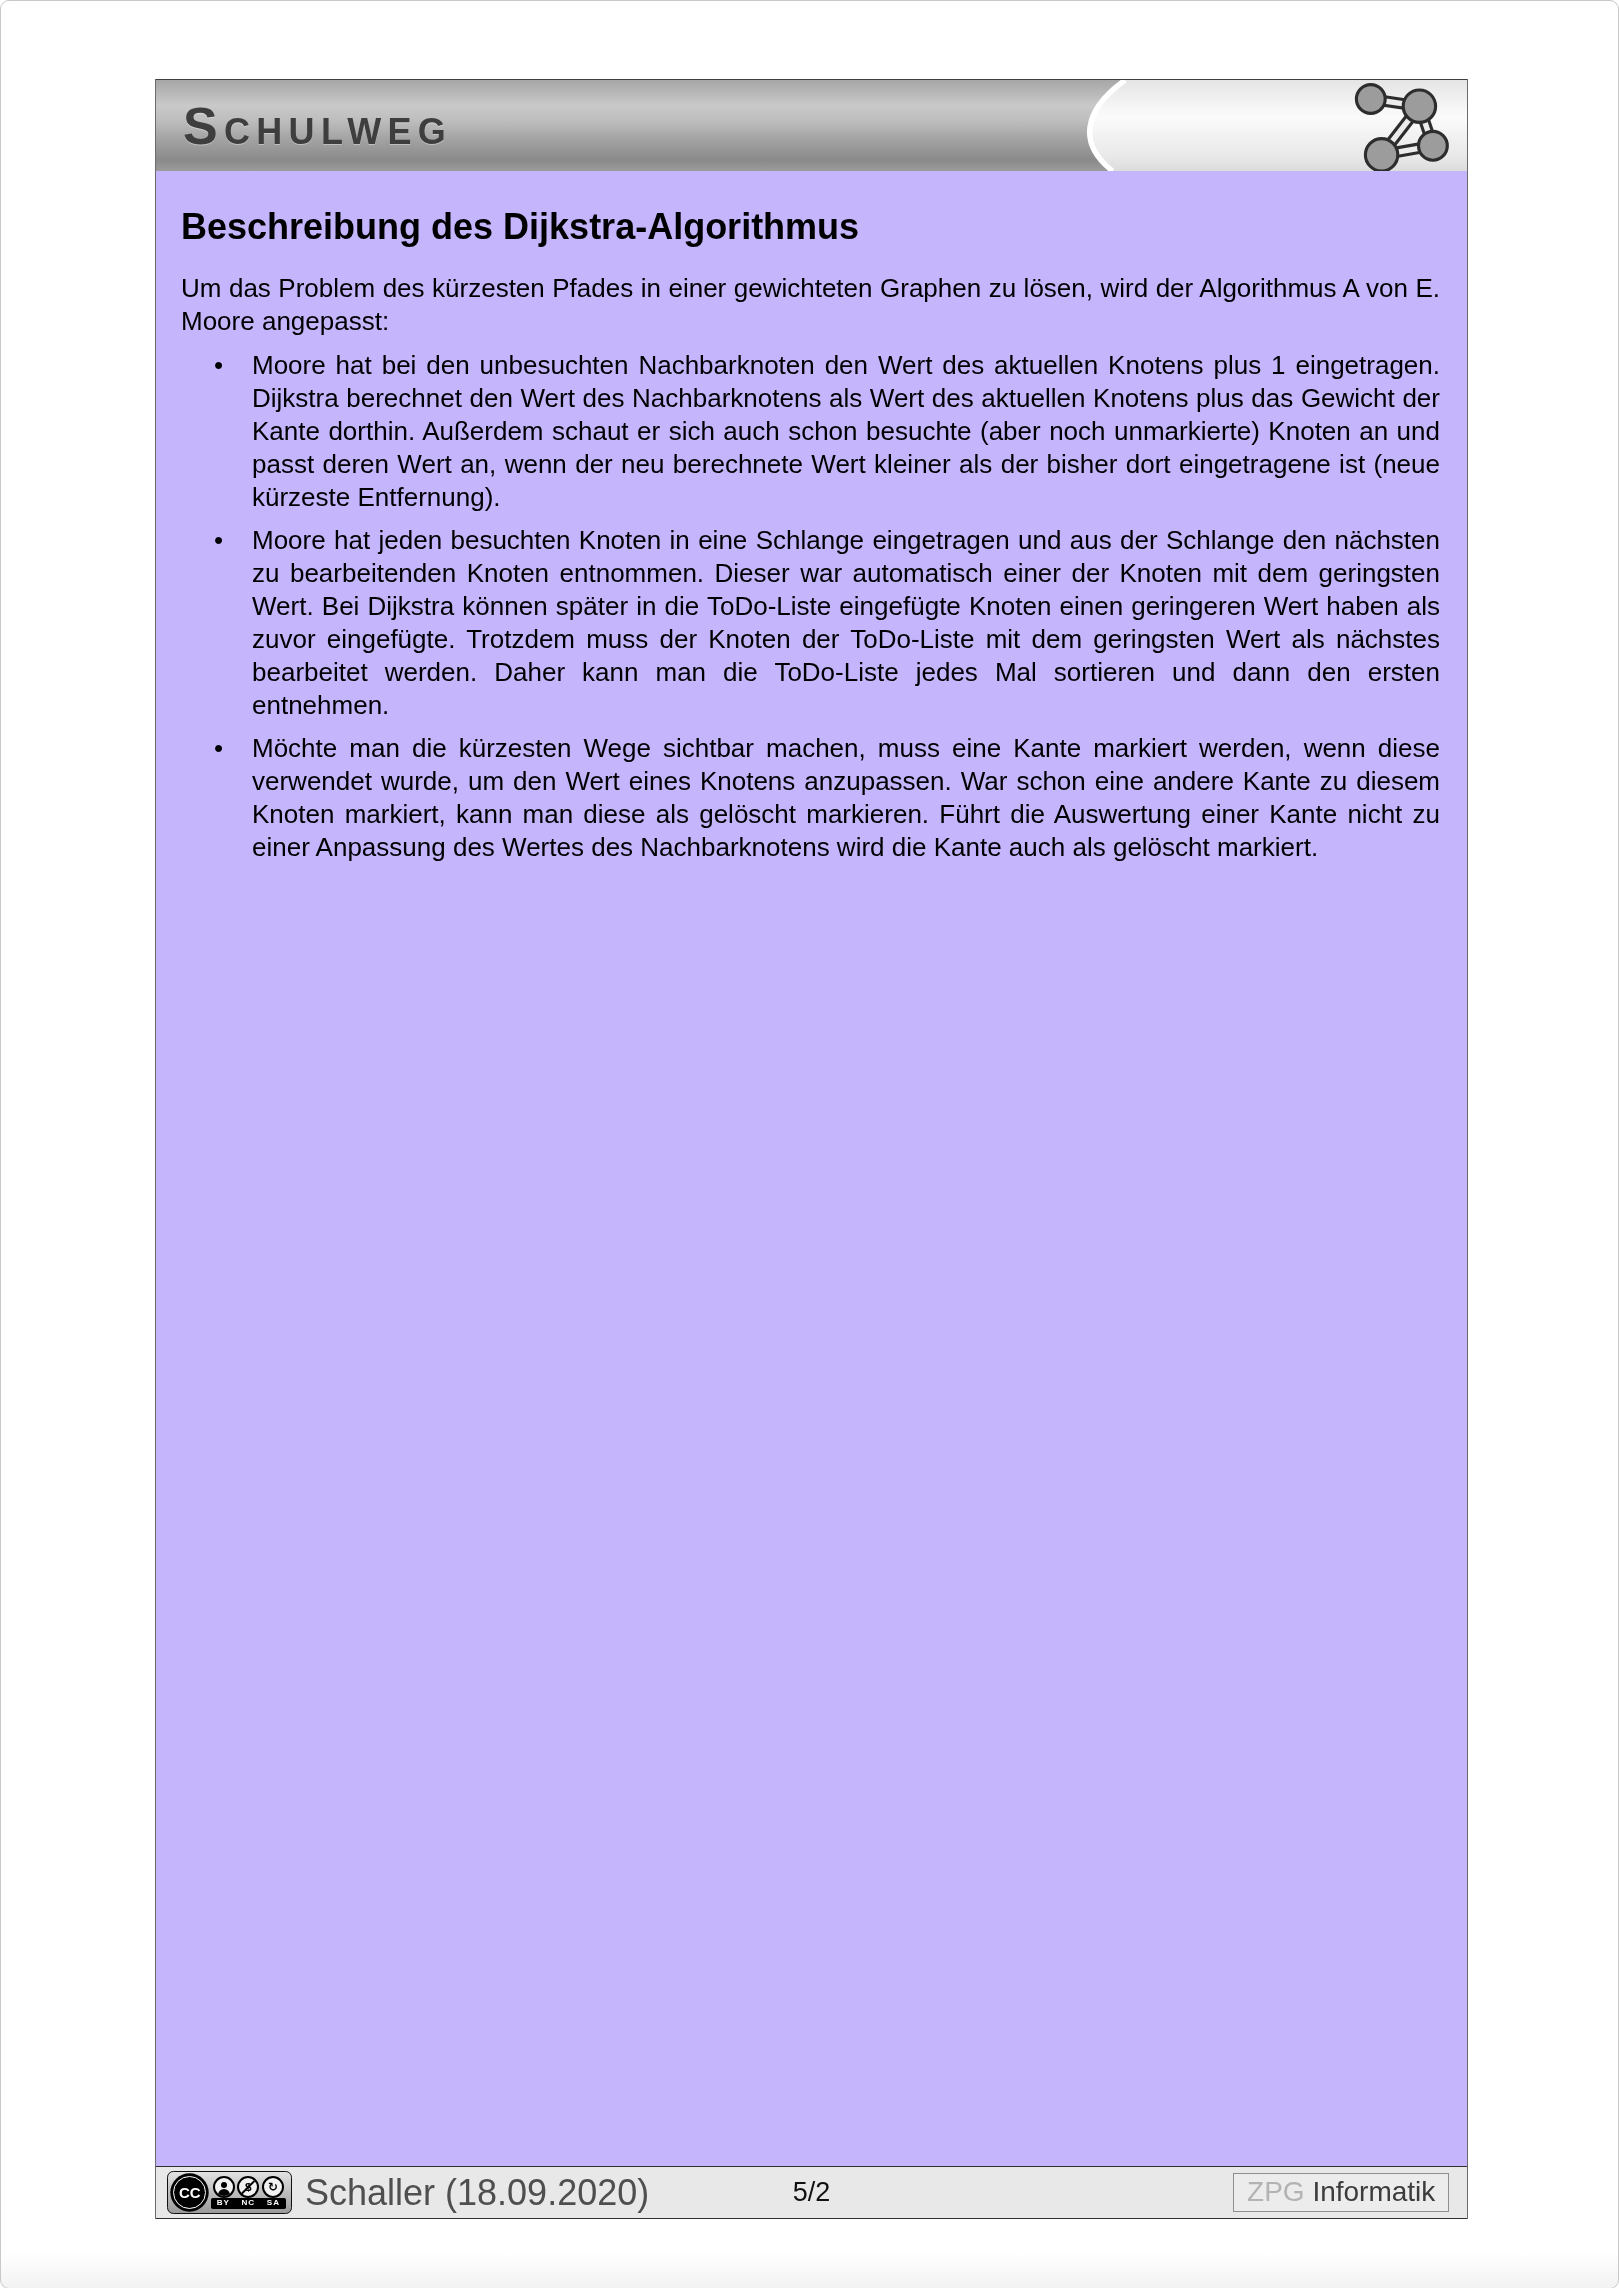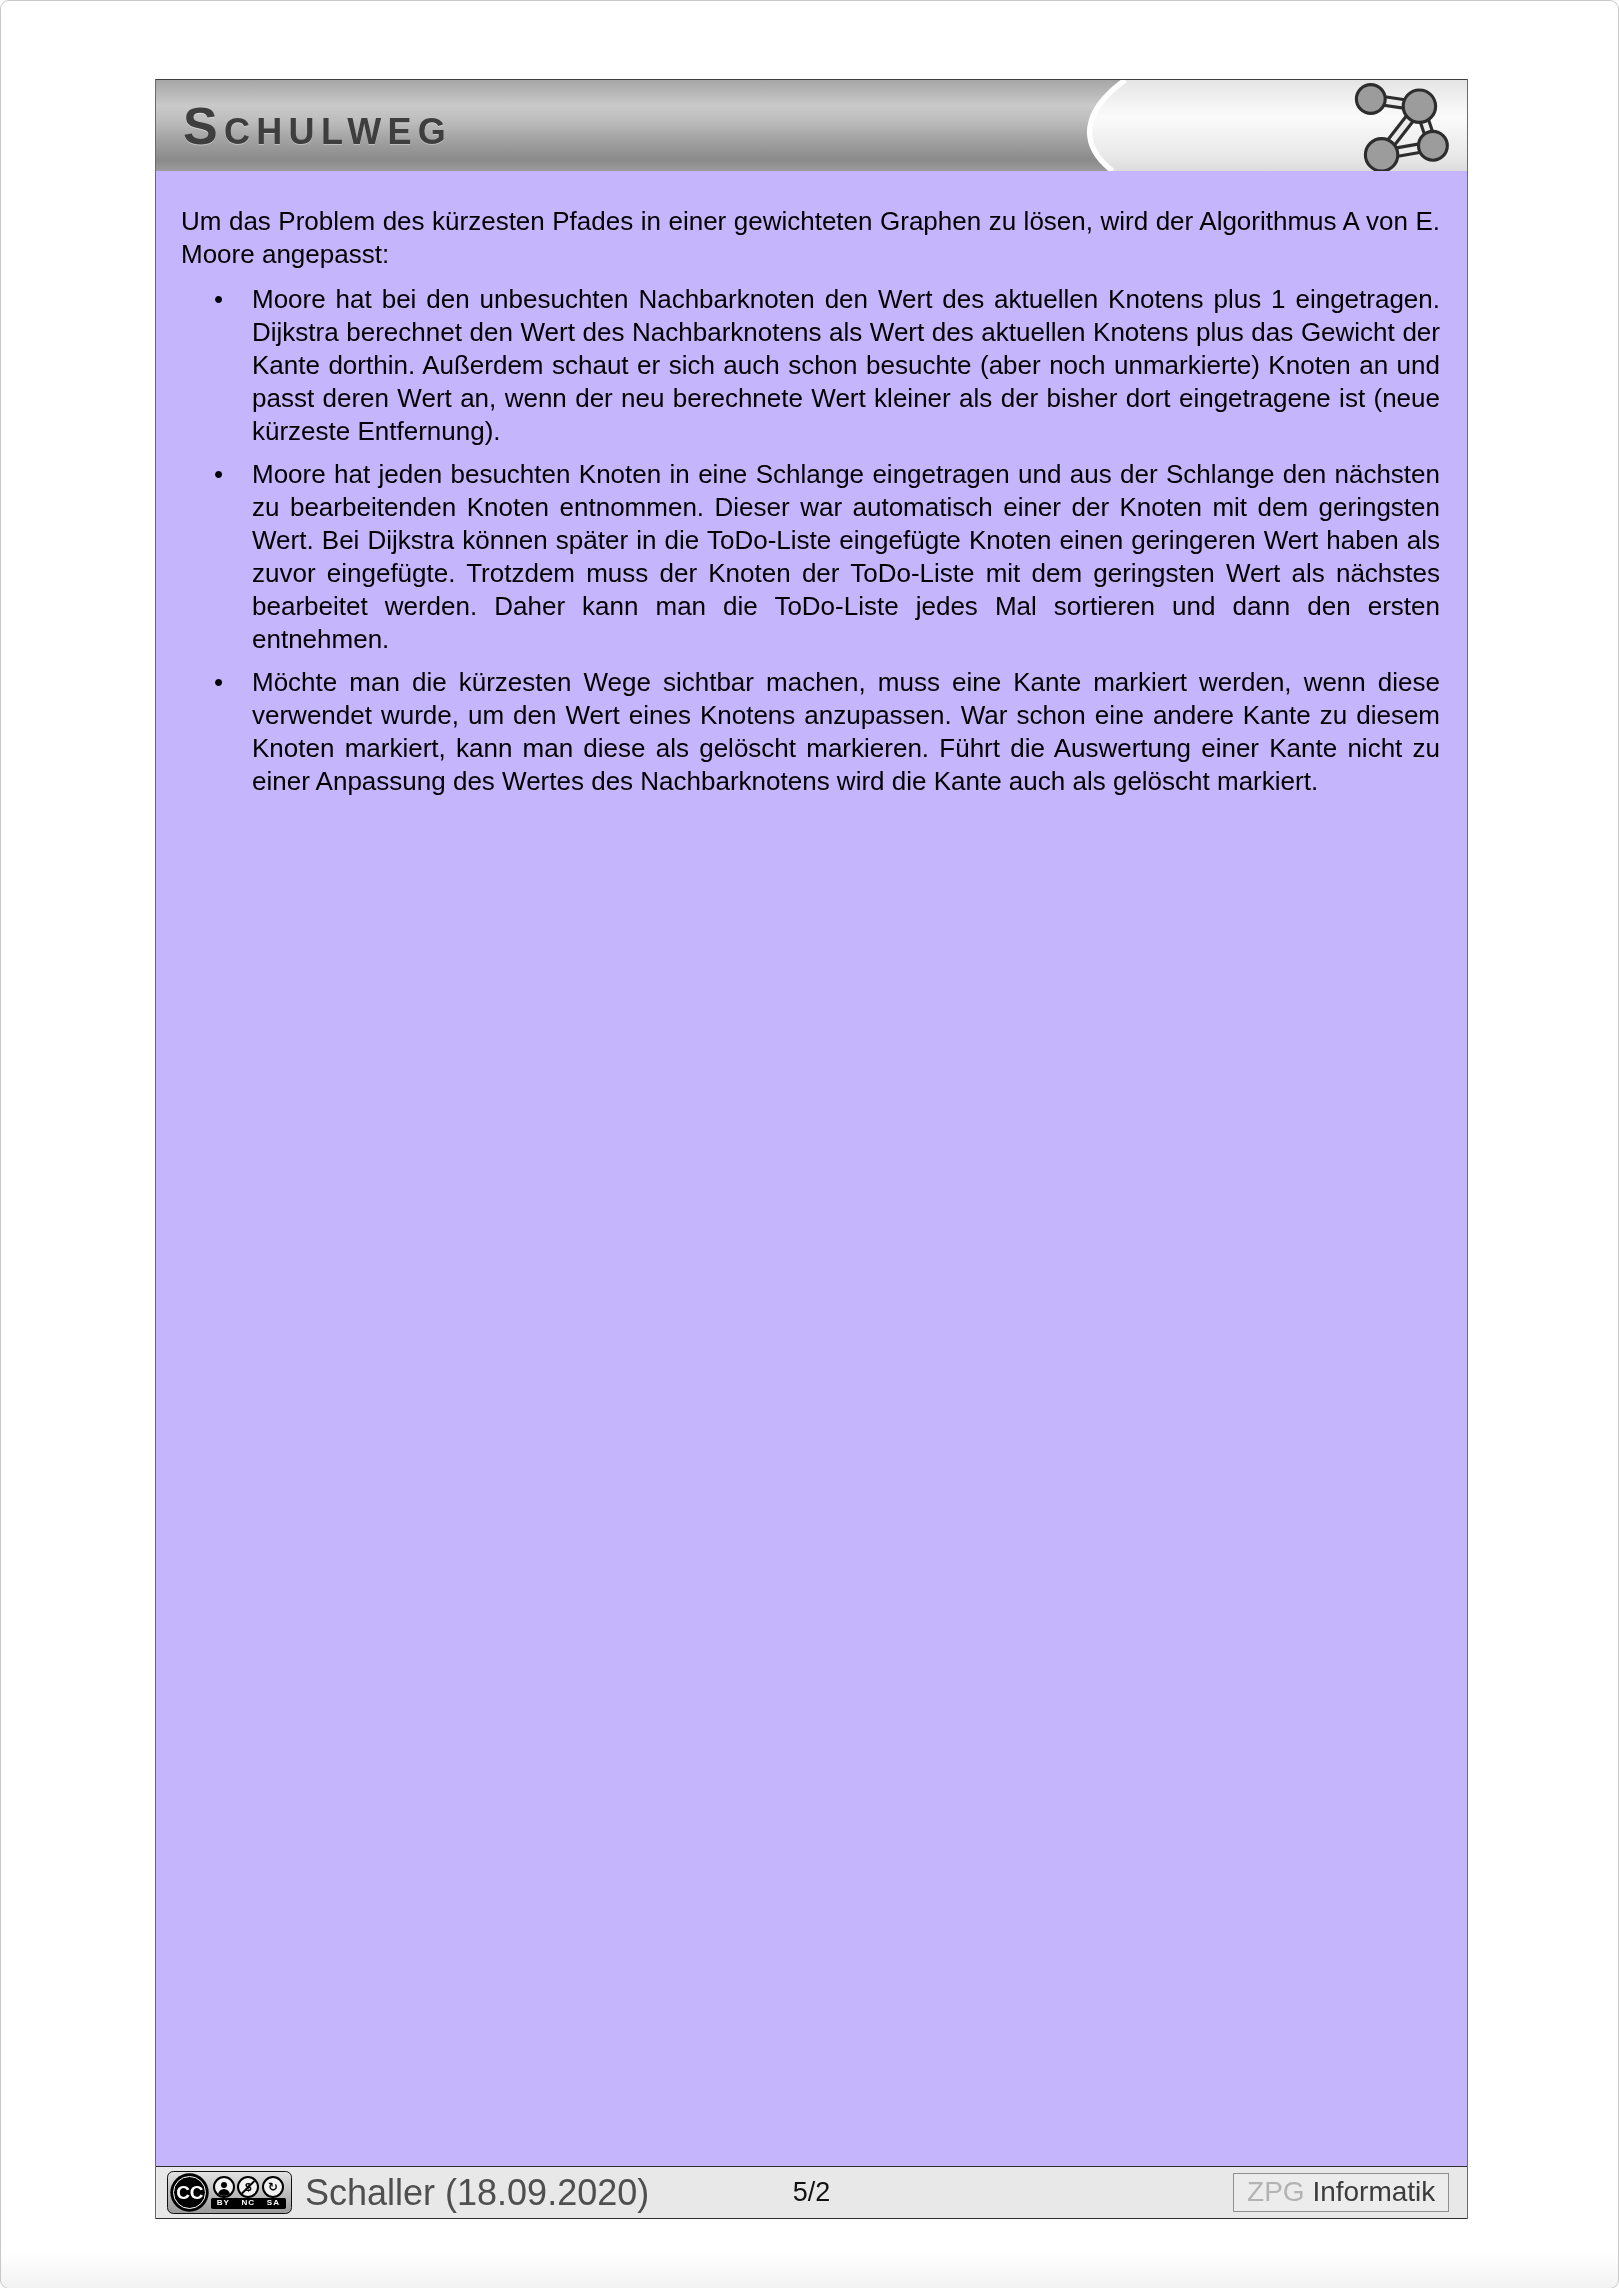--- a/index.html
+++ b/index.html
@@ -58,21 +58,21 @@
   .cc-badge {
     display:flex; align-items:center; gap:2.7px; box-sizing:border-box;
     width:125px; height:43px; padding:1.8px 2.7px;
     background:linear-gradient(180deg,#e2e2e2 0%,#9a9a9a 100%);
     border:1.8px solid #111; border-radius:6.3px; flex:0 0 auto;
   }
   .cc-circle {
     width:31px; height:31px; border-radius:50%; background:#000; color:#fff;
     border:1.8px solid #fff; box-shadow:0 0 0 2.7px #000; margin-left:2.7px;
     display:flex; align-items:center; justify-content:center;
-    font-size:19px; font-weight:bold; letter-spacing:0; flex:0 0 auto;
+    font-size:15px; font-weight:bold; letter-spacing:0; flex:0 0 auto;
   }
   .cc-icons { position:relative; display:flex; gap:2.7px; padding:0 1.8px 11.8px 3.6px; }
   .mini {
     position:relative; width:18px; height:18px; border-radius:50%;
     border:2.7px solid #000; background:#f2f2f2; color:#000;
     display:flex; align-items:center; justify-content:center;
     font-size:11.8px; font-weight:bold; overflow:hidden;
   }
   .mini.by { flex-direction:column; justify-content:flex-end; gap:0.9px; }
   .by-head { width:6.3px; height:6.3px; border-radius:50%; background:#000; }
@@ -134,20 +134,21 @@
         <g fill="#9c9c9c" stroke="#2d2d2d" stroke-width="3.5">
           <circle cx="26" cy="20" r="16"></circle>
           <circle cx="80" cy="28" r="18"></circle>
           <circle cx="38" cy="82" r="18"></circle>
           <circle cx="95" cy="72" r="16"></circle>
         </g>
       </svg>
     </header>
 
     <main class="main">
+      <h1>Beschreibung des Dijkstra-Algorithmus</h1>
       <p class="intro">Um das Problem des kürzesten Pfades in einer gewichteten Graphen zu lösen, wird der Algorithmus A von E. Moore angepasst:</p>
       <ul class="blist">
         <li>
           <span class="marker">•</span>
           <span class="btext">Moore hat bei den unbesuchten Nachbarknoten den Wert des aktuellen Knotens plus 1 eingetragen. Dijkstra berechnet den Wert des Nachbarknotens als Wert des aktuellen Knotens plus das Gewicht der Kante dorthin. Außerdem schaut er sich auch schon besuchte (aber noch unmarkierte) Knoten an und passt deren Wert an, wenn der neu berechnete Wert kleiner als der bisher dort eingetragene ist (neue kürzeste Entfernung).</span>
         </li>
         <li>
           <span class="marker">•</span>
           <span class="btext">Moore hat jeden besuchten Knoten in eine Schlange eingetragen und aus der Schlange den nächsten zu bearbeitenden Knoten entnommen. Dieser war automatisch einer der Knoten mit dem geringsten Wert. Bei Dijkstra können später in die ToDo-Liste eingefügte Knoten einen geringeren Wert haben als zuvor eingefügte. Trotzdem muss der Knoten der ToDo-Liste mit dem geringsten Wert als nächstes bearbeitet werden. Daher kann man die ToDo-Liste jedes Mal sortieren und dann den ersten entnehmen.</span>
         </li>

